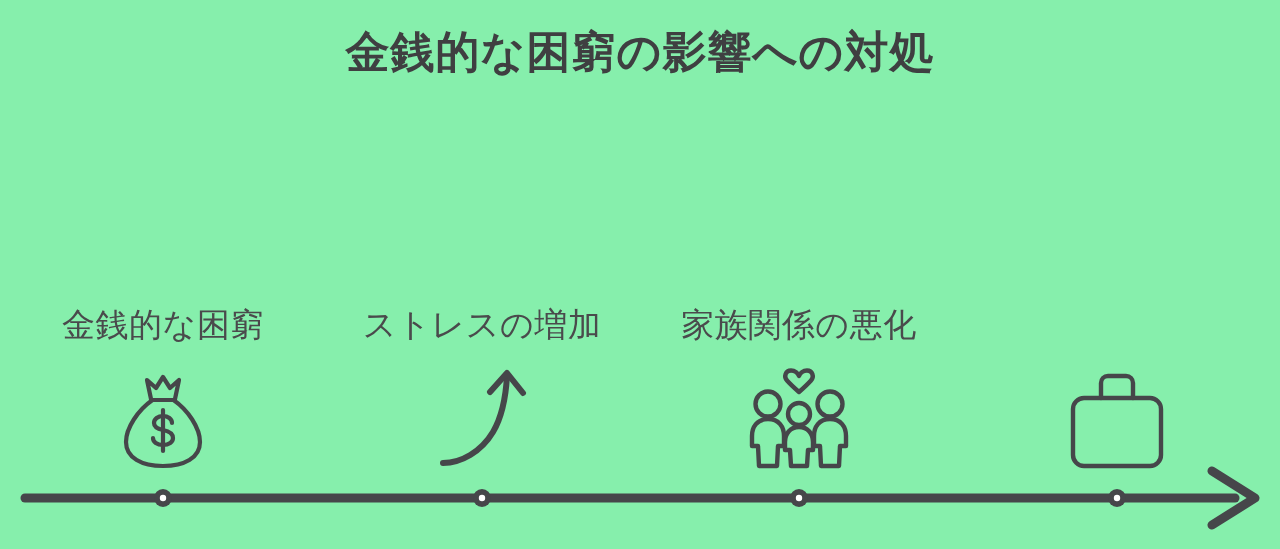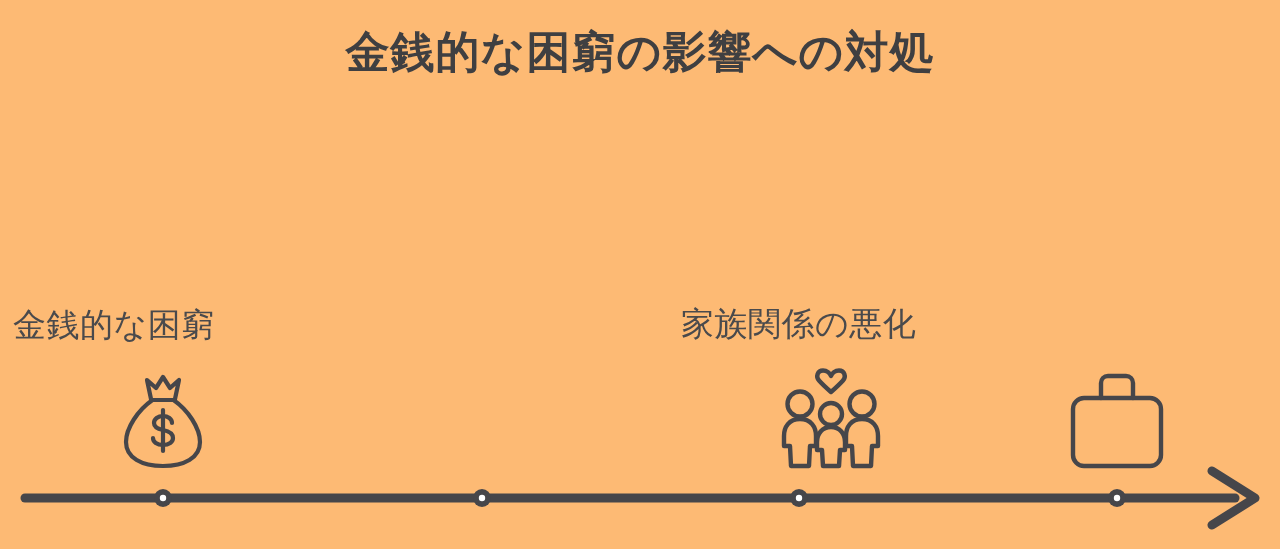--- a/index.html
+++ b/index.html
@@ -13,21 +13,21 @@
     font-family: "Liberation Sans", "DejaVu Sans", sans-serif;
     overflow: hidden;
     position: relative;
   }
 
   #infographic {
     position: absolute;
     top: 0; left: 0;
     width: 1280px;
     height: 549px;
-    background: #fdba74;
+    background: #86efac;
   }
 
   
   .title {
     position: absolute;
     top: 24px;
     left: 0;
     width: 1280px;
     text-align: center;
     font-size: 44px;
@@ -44,21 +44,21 @@
     position: absolute;
     top: 305px;
     width: 300px;
     height: 200px;
   }
   .stage-label {
     position: absolute;
     top: 0;
     left: 0;
     width: 300px;
-    text-align: left;
+    text-align: center;
     font-size: 33px;
     font-weight: normal;
     color: #4a4a4c;
     letter-spacing: 0.5px;
     white-space: nowrap;
     line-height: 1.2;
   }
   .stage-icon {
     position: absolute;
     top: 55px;
@@ -98,22 +98,33 @@
         <path d="M33 26 L57 26"></path>
 
         <path d="M33 25 L29 6 L38 14 L45 3 L52 14 L61 6 L57 25"></path>
 
         <path d="M54 49 C54 45 50 42 45 42 C40 42 36 45 36 49 C36 53 40 55 45 56 C50 57 55 59 55 64 C55 68 51 71 45 71 C39 71 35 68 35 64"></path>
         <path d="M45 36 L45 77"></path>
       </svg>
     </div>
   </div>
 
+  <div class="stage" style="left:332px;">
+    <div class="stage-label">ストレスの増加</div>
+    <div class="stage-icon">
+      <svg width="94" height="104" viewBox="0 0 94 104" fill="none" stroke="#46464a" stroke-width="6" stroke-linecap="round" stroke-linejoin="round">
 
-  <div class="stage" style="left:681px;font-family:Liberation Serif, serif;">
+        <path d="M8 97 C26 97 46 86 58 66 C68 49 71 28 72 10"></path>
+
+        <path d="M55 26 L72 7 L88 27"></path>
+      </svg>
+    </div>
+  </div>
+
+  <div class="stage" style="left:649px;">
     <div class="stage-label">家族関係の悪化</div>
     <div class="stage-icon">
       <svg width="104" height="102" viewBox="0 0 104 102" fill="none" stroke="#46464a" stroke-width="4.4" stroke-linecap="round" stroke-linejoin="round">
 
         <path d="M52 24 C52 24 44 17 40 12.5 C36.5 8.5 38.5 2.5 44 2.5 C48 2.5 51 5.5 52 8 C53 5.5 56 2.5 60 2.5 C65.5 2.5 67.5 8.5 64 12.5 C60 17 52 24 52 24 Z"></path>
 
         <circle cx="21" cy="36" r="12.5"></circle>
 
         <path d="M21 51 C10 51 5 59 5 68 L5 78 L11 78 L12 98 L30 98 L31 78 L37 78 L37 68 C37 59 32 51 21 51 Z"></path>
 

